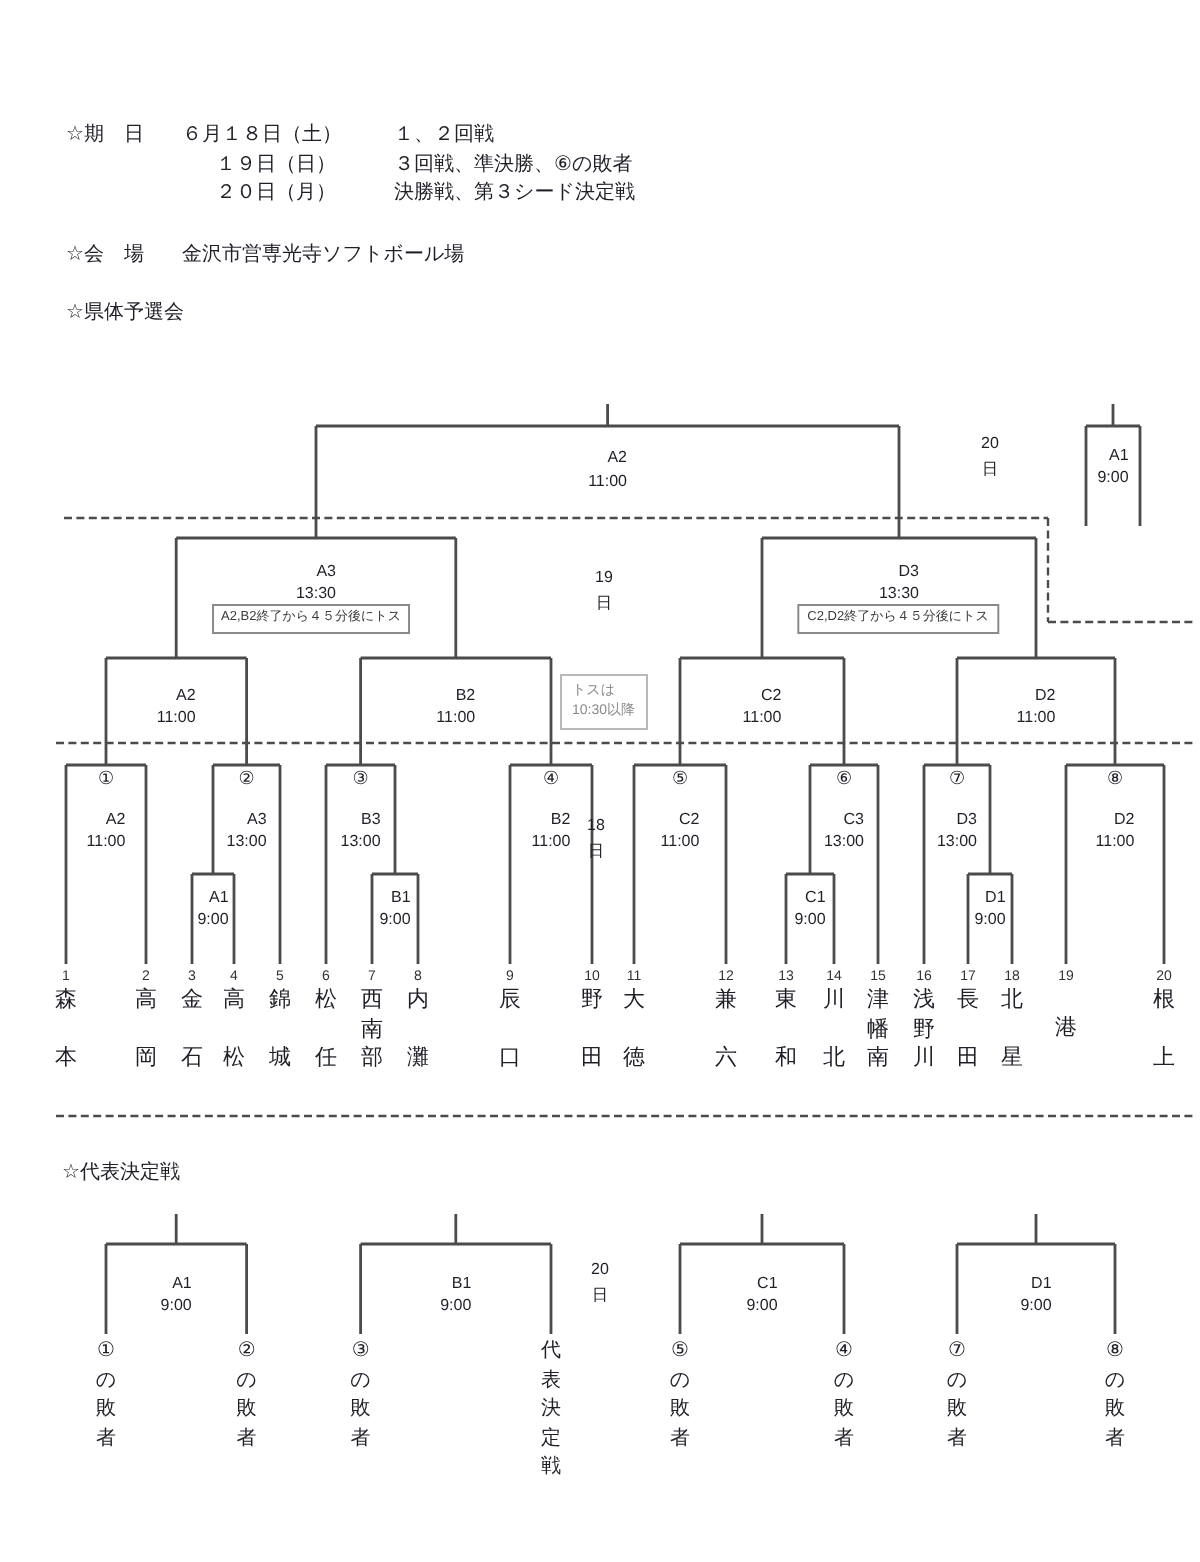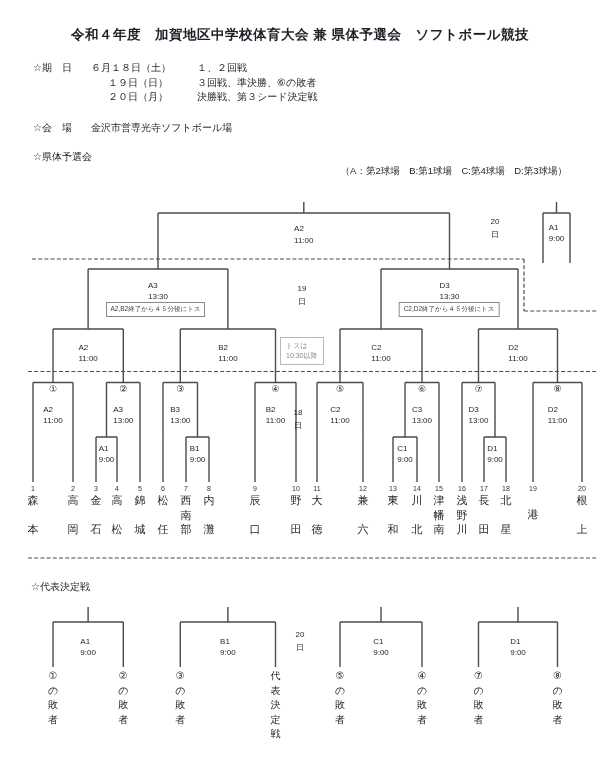--- a/index.html
+++ b/index.html
@@ -3,21 +3,21 @@
 <meta charset="utf-8">
 <style>
   html,body{margin:0;padding:0;background:#fff;}
   .page{position:relative;width:600px;height:781px;background:#ffffff;overflow:hidden;
         font-family:"Liberation Sans","DejaVu Sans",sans-serif;color:#1f1f28;}
   .page svg{position:absolute;left:0;top:0;}
   .title{position:absolute;left:0;right:0;top:26px;text-align:center;font-size:13.5px;
          font-weight:bold;letter-spacing:.5px;}
   .h{position:absolute;font-size:10px;line-height:12px;white-space:nowrap;}
   .legend{position:absolute;right:33px;top:165px;font-size:9.5px;white-space:nowrap;}
-  .lbl{position:absolute;transform:translateX(-50%);text-align:left;white-space:nowrap;
+  .lbl{position:absolute;transform:translateX(-50%);text-align:right;white-space:nowrap;
        font-size:8px;line-height:11.5px;}
   .day{position:absolute;transform:translateX(-50%);text-align:center;white-space:nowrap;
        font-size:8px;line-height:13px;}
   .circ{position:absolute;transform:translateX(-50%);font-size:9px;line-height:10px;}
   .tno{position:absolute;transform:translateX(-50%);font-size:7px;line-height:8px;color:#333;}
   .vname{position:absolute;width:13px;transform:translateX(-50%);text-align:center;
          word-break:break-all;font-size:11px;}
   .n2{line-height:29px;} .n3{line-height:14.5px;} .n1{line-height:14.5px;}
   .notebox{position:absolute;transform:translateX(-50%);border:1px solid #8a8a8a;background:#fff;
            font-size:6.5px;line-height:1;padding:3px 4px;white-space:nowrap;color:#3a3a3a;}
@@ -56,32 +56,30 @@
       M88.1 607 V622 M53 622 H123.3 M53 622 V667 M123.3 622 V667
       M227.9 607 V622 M180.3 622 H275.5 M180.3 622 V667 M275.5 622 V667
       M381 607 V622 M340 622 H422 M340 622 V667 M422 622 V667
       M518 607 V622 M478.5 622 H557.5 M478.5 622 V667 M557.5 622 V667"></path>
     <path fill="none" stroke="#4b4b4b" stroke-width="1.2" stroke-dasharray="4 2.2" d="
       M32 259 H524 M524 259 V311 M524 311 H597
       M28 371.5 H597
       M28 558 H597"></path>
   </svg>
 
-  <div class="title">令和４年度　加賀地区中学校体育大会 兼 県体予選会　ソフトボール競技</div>
   <div class="h" style="left:33px;top:62px">☆期　日</div>
   <div class="h" style="left:91px;top:62px">６月１８日（土）</div>
   <div class="h" style="left:197px;top:62px">１、２回戦</div>
   <div class="h" style="left:108px;top:76.5px">１９日（日）</div>
   <div class="h" style="left:197px;top:76.5px">３回戦、準決勝、⑥の敗者</div>
   <div class="h" style="left:108px;top:91px">２０日（月）</div>
   <div class="h" style="left:197px;top:91px">決勝戦、第３シード決定戦</div>
   <div class="h" style="left:33px;top:122px">☆会　場</div>
   <div class="h" style="left:91px;top:122px">金沢市営専光寺ソフトボール場</div>
   <div class="h" style="left:33px;top:151px">☆県体予選会</div>
-  <div class="legend">（A：第2球場　B:第1球場　C:第4球場　D:第3球場）</div>
 
   <div class="lbl" style="left:303.8px;top:223px">
     <div>A2</div>
     <div>11:00</div>
   </div>
   <div class="day" style="left:495px;top:215px">
     <div>20</div>
     <div>日</div>
   </div>
   <div class="lbl" style="left:556.5px;top:221.5px">

